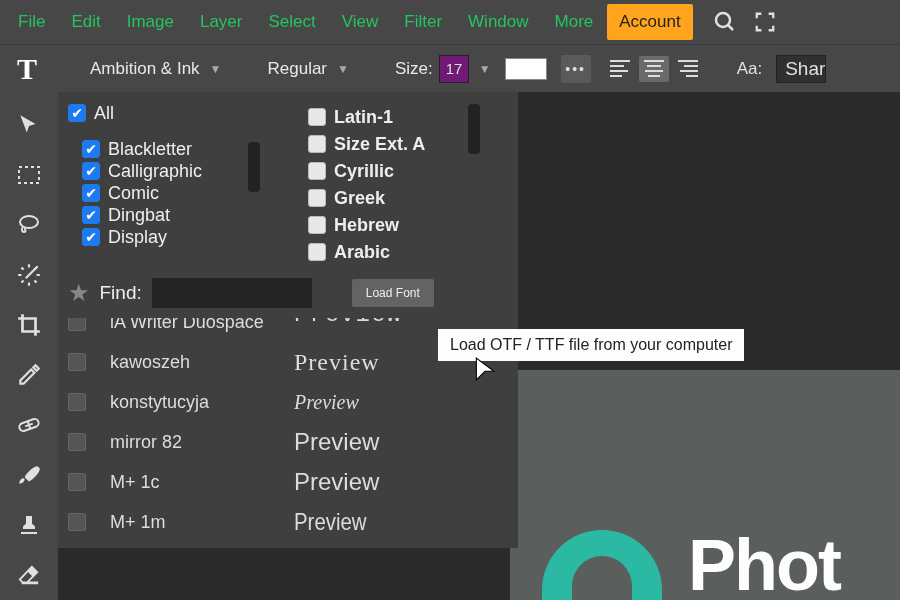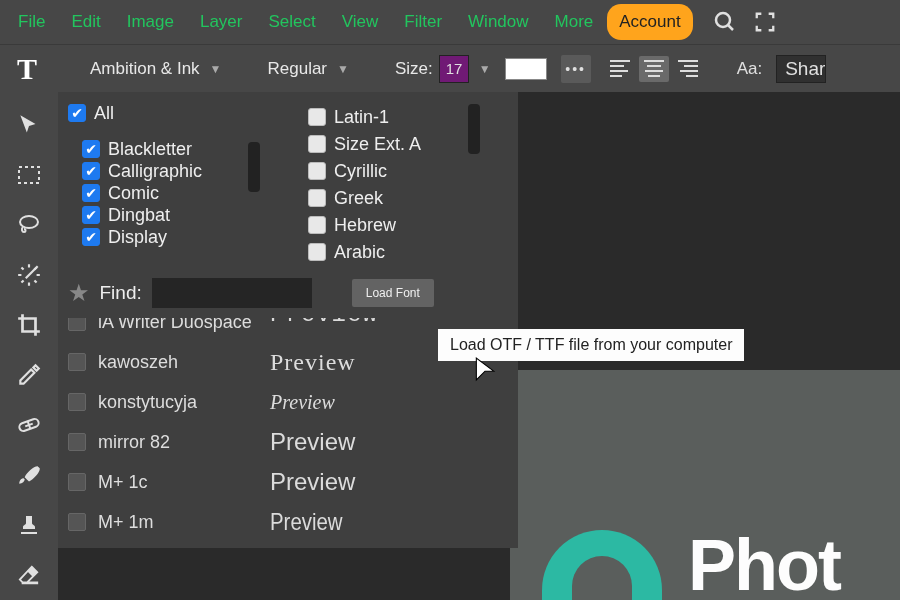--- a/index.html
+++ b/index.html
@@ -1,20 +1,20 @@
 <!DOCTYPE html>
 <html><head>
 <meta charset="utf-8">
 <style>
 * { margin: 0; padding: 0; box-sizing: border-box; font-family: Arial, Helvetica, sans-serif; }
 body { background: #474747; color: #e0e0e0; width: 900px; height: 600px; overflow: hidden; position: relative; }
 
 .menubar { height: 44px; background: #474747; display: flex; align-items: center; padding: 0 6px; gap: 2px; }
 .menubar-item { padding: 8px 12px; font-size: 17px; color: #22c55e; cursor: pointer; }
-.menubar-item.account { background: #ffa41c; color: #222; border-radius: 14px; margin-right: 6px; }
+.menubar-item.account { background: #ffa41c; color: #222; border-radius: 2px; margin-right: 6px; }
 .menubar-icon { width: 28px; height: 28px; display: inline-flex; align-items: center; justify-content: center; margin-left: 10px; }
 
 .optionsbar { height: 48px; background: #474747; display: flex; align-items: center; padding: 0 10px; gap: 14px; border-top: 1px solid #3a3a3a; }
 .tool-T { width: 34px; height: 34px; font-family: Georgia, serif; font-size: 30px; font-weight: bold; color: #fff; text-align: center; line-height: 34px; }
 .opt-group { display: flex; align-items: center; gap: 6px; font-size: 17px; color: #e8e8e8; margin-left: 32px; }
 .dropdown-caret { font-size: 12px; color: #aaa; margin-left: 4px; }
 .size-input { background: #701a75; border: 1px solid #222; color: #e0e0e0; width: 30px; height: 28px; padding: 2px 6px; font-size: 15px; }
 .color-swatch { width: 42px; height: 22px; background: #fff; border: 1px solid #888; }
 .more-dots { width: 30px; height: 28px; background: #5a5a5a; display: flex; align-items: center; justify-content: center; font-size: 14px; letter-spacing: 2px; border-radius: 2px; }
 .align-group { display: flex; gap: 4px; }
@@ -31,37 +31,37 @@
 .canvas-area { flex: 1; background: #2a2a2a; position: relative; }
 .canvas-bg { position: absolute; top: 278px; left: 452px; right: 0; bottom: 0; background: #5a5e5c; }
 .logo-shape { position: absolute; bottom: 0; left: 484px; width: 120px; height: 70px; background: #2cb9a3; border-top-left-radius: 60px; border-top-right-radius: 60px; }
 .logo-inner { position: absolute; bottom: 0; left: 514px; width: 60px; height: 44px; background: #5a5e5c; border-top-left-radius: 30px; border-top-right-radius: 30px; }
 .logo-text { position: absolute; bottom: -6px; left: 630px; font-size: 72px; font-weight: bold; color: #fdfdfd; letter-spacing: -2px; }
 
 .font-panel { position: absolute; top: 92px; left: 58px; width: 460px; background: #3f3f3f; z-index: 10; }
 .filters { display: flex; padding: 10px 10px 6px 10px; height: 180px; position: relative; }
 .filter-col { display: flex; flex-direction: column; gap: 5px; }
 .col1 { width: 200px; }
-.col2 { width: 180px; }
+.col2 { width: 180px; font-weight: bold; }
 .chk-row { display: flex; align-items: center; gap: 8px; font-size: 18px; color: #eee; line-height: 22px; }
 .chk { width: 18px; height: 18px; border-radius: 3px; border: 1px solid #999; display: inline-flex; align-items: center; justify-content: center; font-size: 14px; }
 .chk.checked { background: #1e7af0; border-color: #1e7af0; color: #fff; }
 .chk.unchecked { background: #e8e8e8; border-color: #bbb; }
 .filters-scroll1 { position: absolute; top: 50px; left: 190px; width: 12px; height: 50px; background: #222; border-radius: 4px; }
 .filters-scroll2 { position: absolute; top: 12px; left: 410px; width: 12px; height: 50px; background: #222; border-radius: 4px; }
 .filters-mask { position: absolute; bottom: 0; left: 0; right: 0; height: 10px; background: linear-gradient(transparent, #3f3f3f); }
 
 .find-row { display: flex; align-items: center; gap: 10px; padding: 6px 10px 10px 10px; }
 .star { font-size: 24px; color: #888; }
 .find-label { font-size: 19px; color: #eee; }
 .find-input { background: #252525; border: none; height: 30px; width: 160px; color: #eee; padding: 4px 8px; }
 .load-btn { background: #636363; color: #f0f0f0; border: none; padding: 7px 14px; font-size: 12px; border-radius: 2px; cursor: pointer; margin-left: 30px; }
 
 .font-list { max-height: 280px; overflow: hidden; padding: 0 10px 6px 10px; }
-.font-row { display: flex; align-items: center; height: 40px; gap: 12px; }
+.font-row { display: flex; align-items: center; height: 40px; gap: 24px; }
 .f-chk { width: 18px; height: 18px; background: #555; border-radius: 2px; border: 1px solid #666; flex-shrink: 0; }
 .f-name { width: 160px; font-size: 18px; color: #ddd; white-space: nowrap; overflow: hidden; }
 .f-preview { font-size: 24px; color: #dcdcdc; }
 .prev-serif { font-family: Georgia, serif; letter-spacing: 1px; }
 .prev-sc { font-variant: small-caps; font-family: Georgia, serif; letter-spacing: 2px; }
 .prev-script { font-family: cursive; font-style: italic; font-size: 20px; }
 .prev-plain { font-family: Arial, sans-serif; }
 .prev-mono { font-family: "Courier New", monospace; letter-spacing: 1px; }
 .prev-cond { font-family: Arial, sans-serif; transform: scaleX(0.85); transform-origin: left; }
 .cut-top { margin-top: -16px; }

